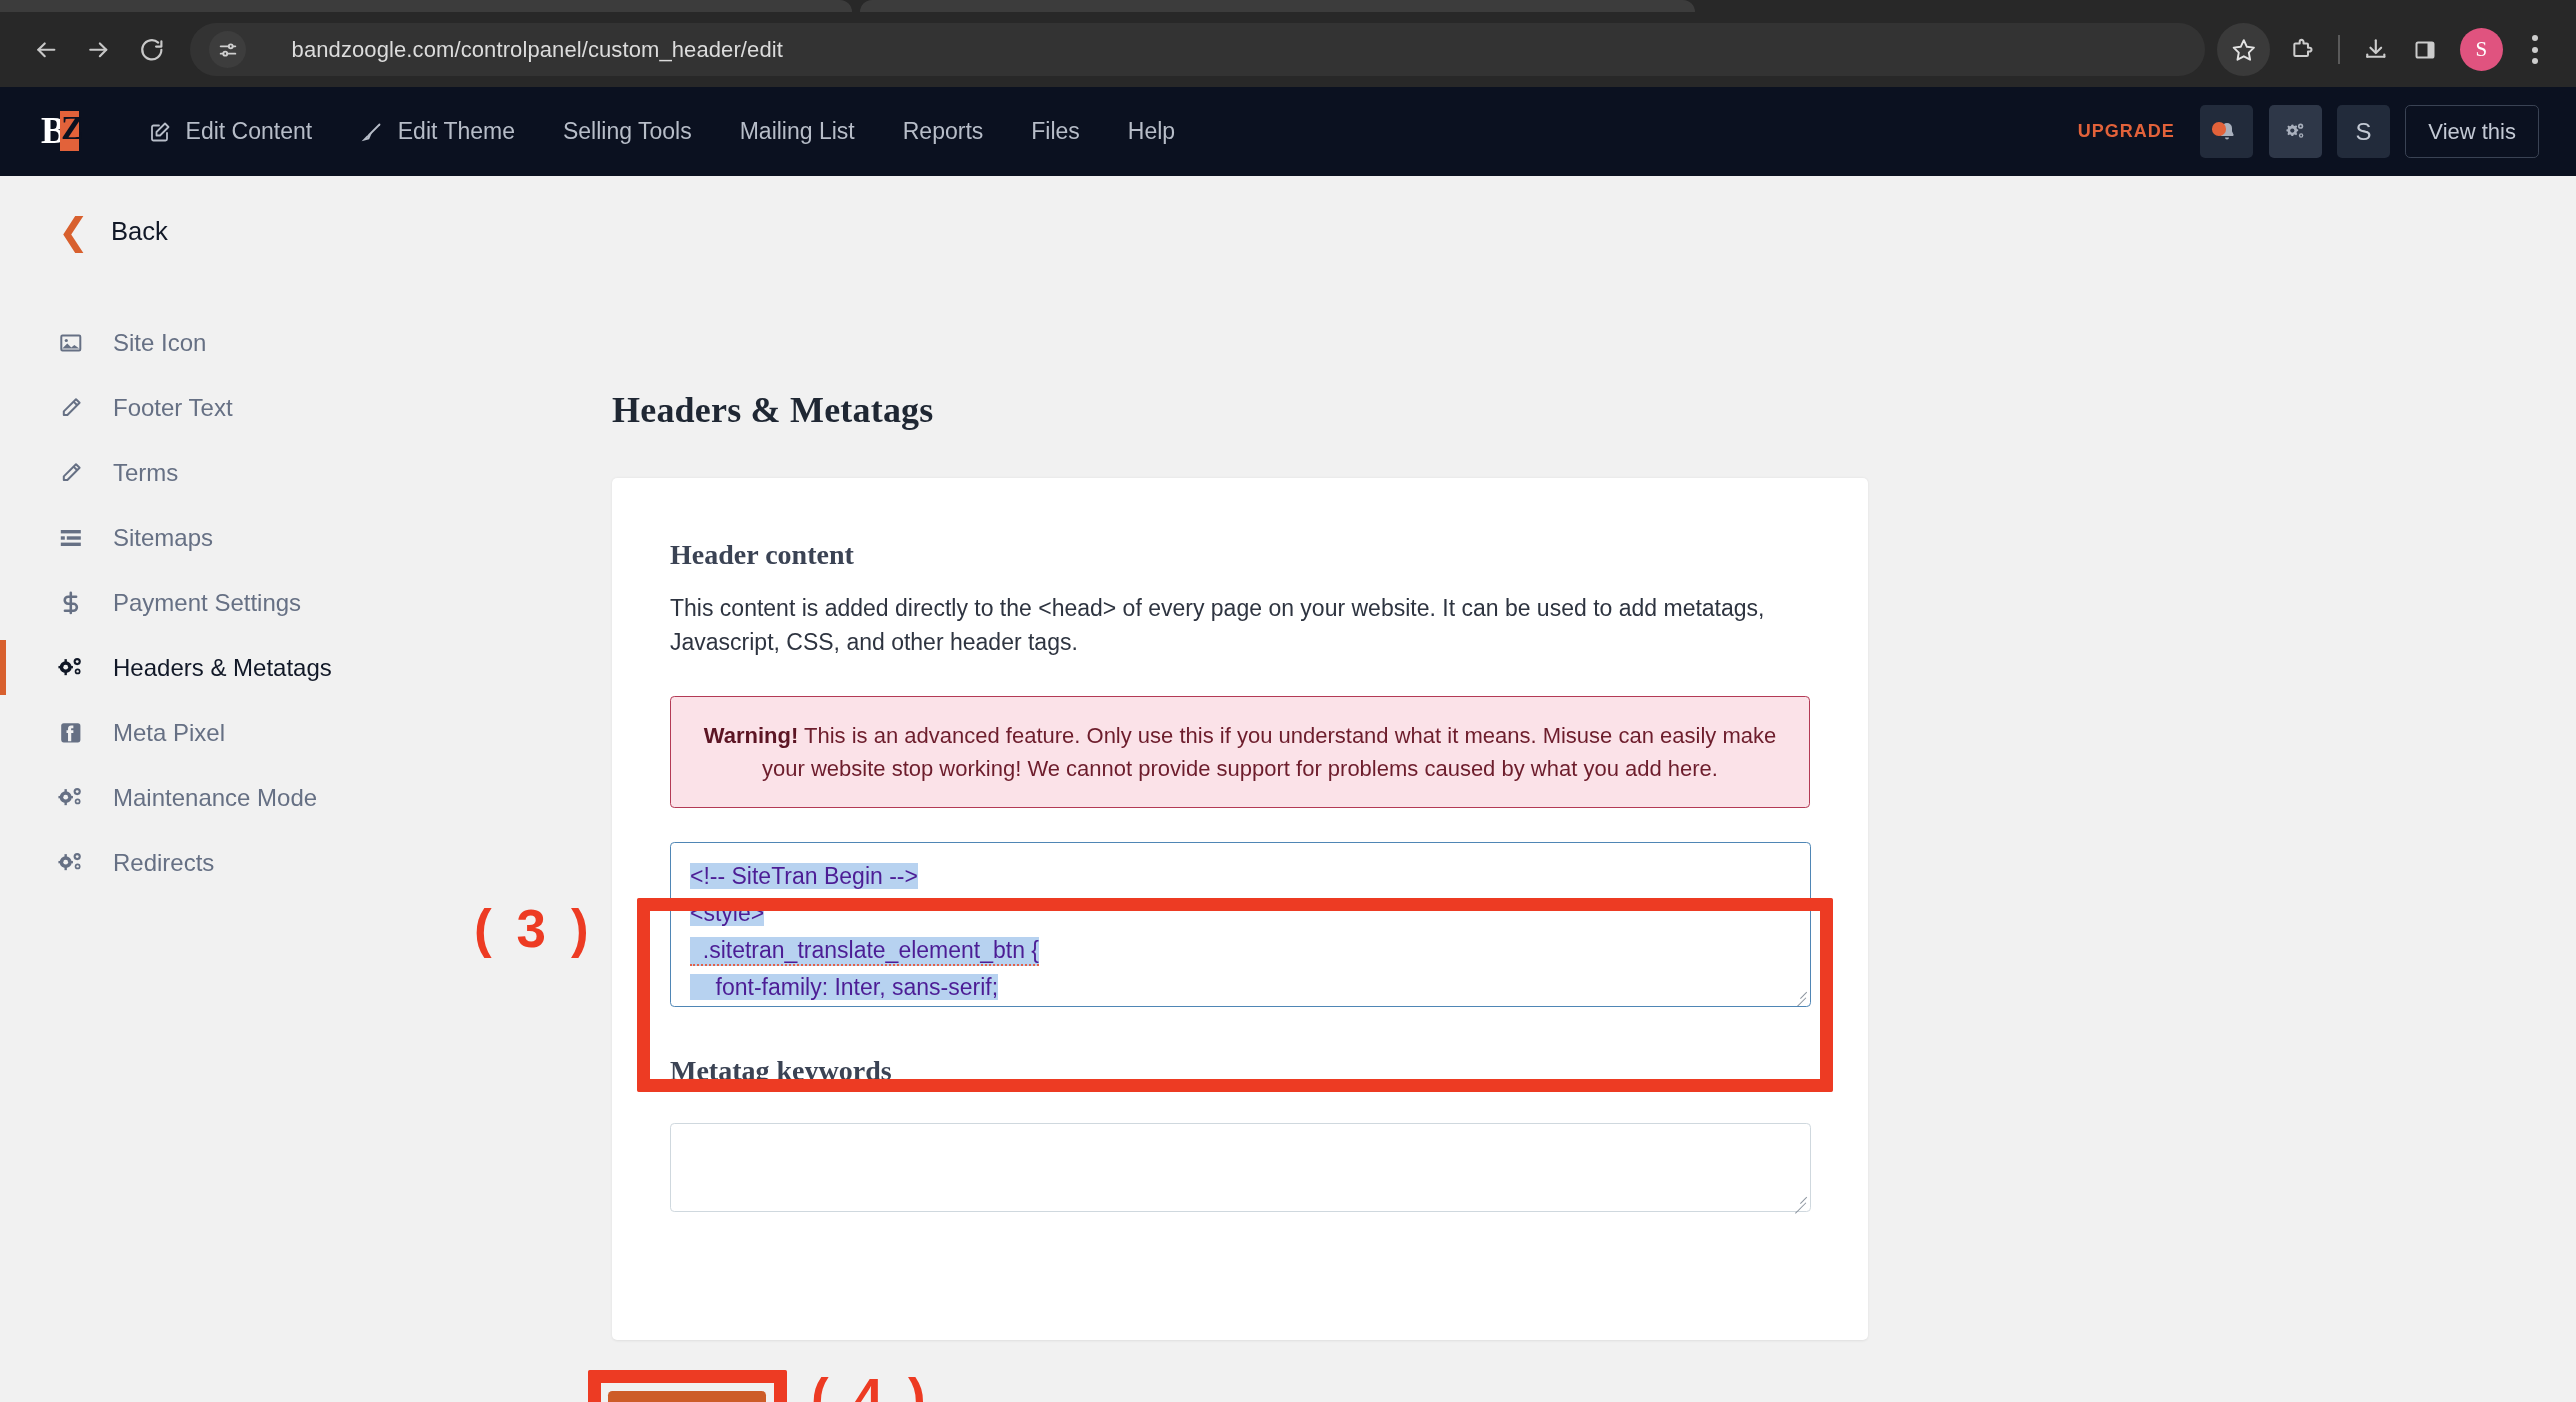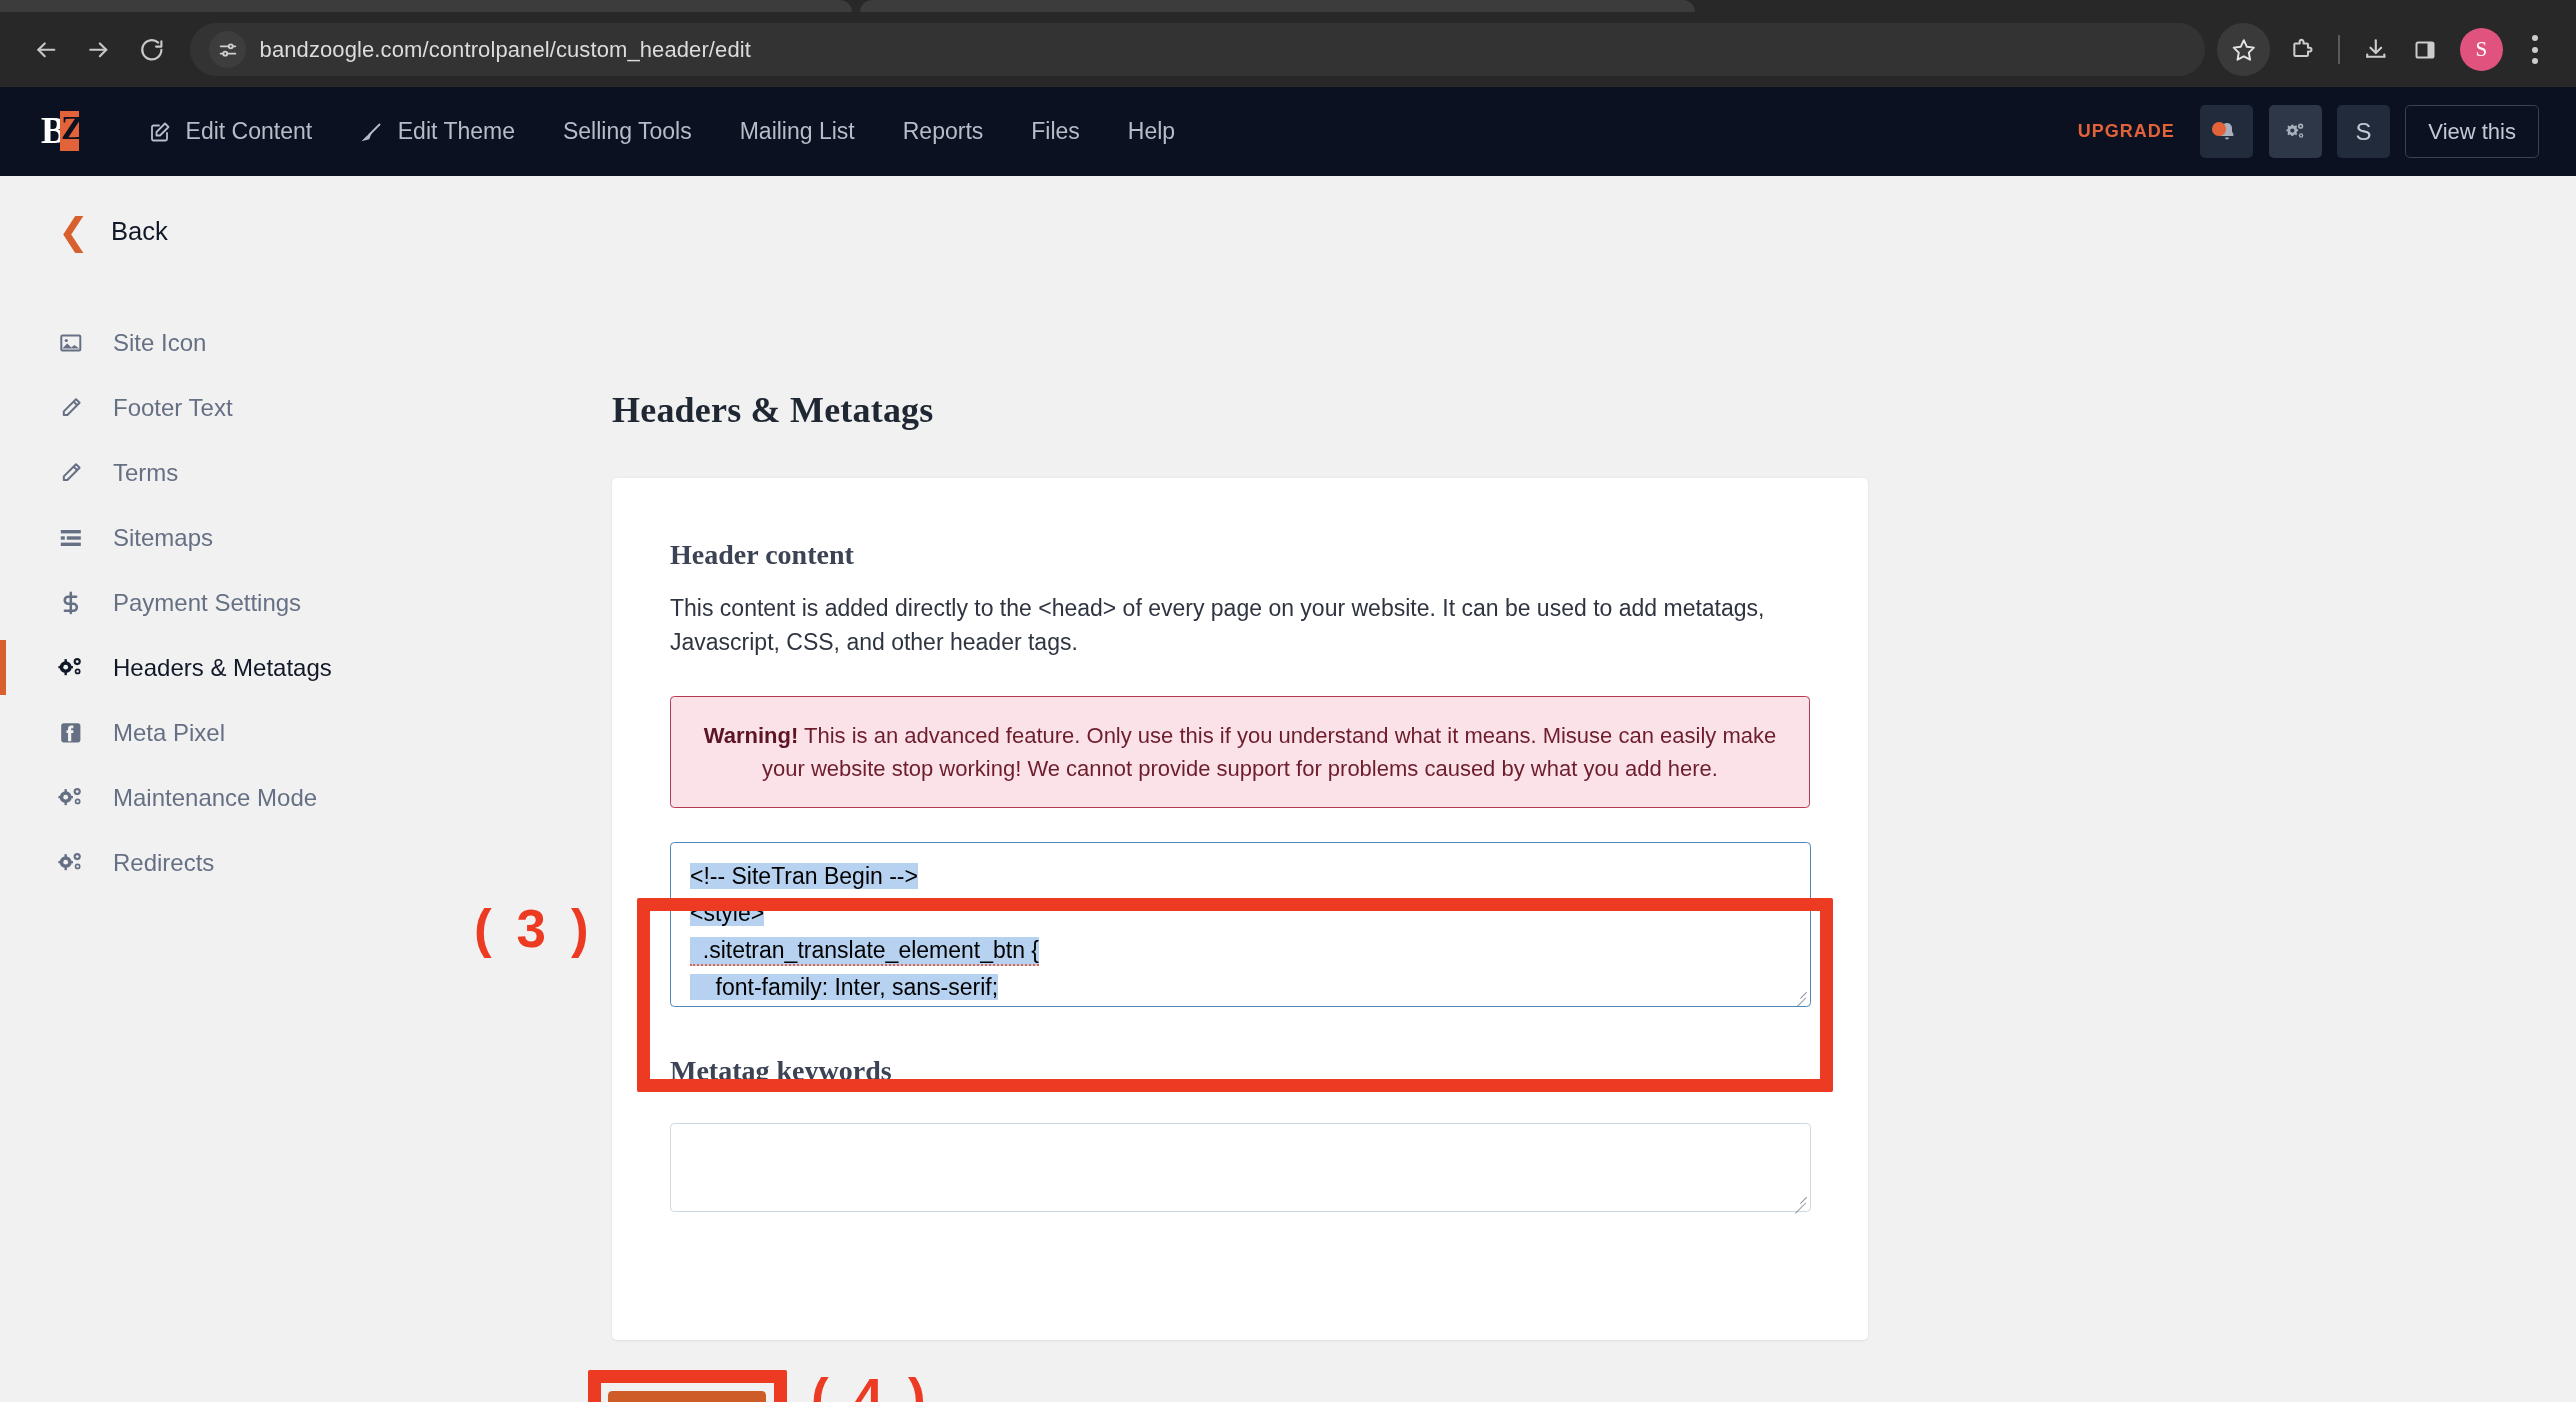--- a/index.html
+++ b/index.html
@@ -18,21 +18,21 @@
   .tabstrip .tab-b { position: absolute; left: 860px; top: 0; width: 835px; height: 12px;
       background: #3c3c3c; border-top-left-radius: 13.6px; border-top-right-radius: 13.6px; }
 
   .toolbar { height: 75px; display: flex; align-items: center; padding: 0 19px; }
   .nav-btn { width: 53px; height: 53px; display: flex; align-items: center; justify-content: center;
      border-radius: 50%; color: #c8c8c8; flex: none; }
   .nav-btn svg { display: block; }
 
   .omnibox { flex: 1; height: 53px; margin-left: 12px; margin-right: 12px;
      background: #333333; border-radius: 26.4px; display: flex; align-items: center;
-     padding-left: 19px; }
+     padding-left: 19px; gap: 32px; }
   .omni-icon { width: 37px; height: 37px; border-radius: 50%; background: #3d3d3d;
      display: flex; align-items: center; justify-content: center; flex: none; }
   .omni-url { color: #dcdcdc; font-size: 22px; margin-left: 13.6px;
      font-family: "Liberation Sans", sans-serif; white-space: nowrap; letter-spacing: 0.1px; }
   .star-btn { width: 53px; height: 53px; border-radius: 26.4px; background: #3a3a3a;
      display: flex; align-items: center; justify-content: center; margin-right: 6.8px; flex:none; }
   .tb-icon { width: 49px; height: 53px; display: flex; align-items: center; justify-content: center;
      color: #cccccc; flex: none; }
   .tb-sep { width: 1.7px; height: 29px; background: #5a5a5a; margin: 0 12px; flex: none; }
   .avatar-chip { width: 43px; height: 43px; border-radius: 50%; background: #e0537f;
@@ -99,21 +99,21 @@
   .desc { margin-top: 20px; font-size: 23px; line-height: 1.48; color: #2e3440; max-width: 1099px; }
 
   .warnbox { margin-top: 37px; background: #fbe2e8; border: 1.7px solid #b33a55; border-radius: 4.3px;
      padding: 22px 29px; text-align: center; }
   .warnbox p { font-size: 22px; line-height: 1.5; color: #6d1d2c; }
   .warnbox b { font-weight: 700; color: #5c1524; }
 
   .ta-wrap { margin-top: 34px; position: relative; }
   .textarea-box { width: 1141px; height: 165px; border: 1.7px solid #4f86b5; border-radius: 4.3px;
      background: #fff; position: relative; overflow: hidden; }
-  .ta-lines { padding: 15.3px 0 0 19px; font-size: 23px; line-height: 37px; color: #000000; }
+  .ta-lines { padding: 15.3px 0 0 19px; font-size: 23px; line-height: 37px; color: #4c1d95; }
   .ta-lines .ln { white-space: pre; }
   .ta-lines .sel { background: #b7d2f0; }
   .spell { border-bottom: 2.6px dotted #e2624a; padding-bottom: 0.9px; }
   .resize-grip { position: absolute; right: 3.4px; bottom: 2.6px; width: 19px; height: 19px; }
   .resize-grip i { position: absolute; right: 0; background: #8c949f; height: 1.3px;
      transform: rotate(-45deg); transform-origin: right center; }
   .resize-grip i:nth-child(1) { bottom: 5.1px; width: 15.3px; }
   .resize-grip i:nth-child(2) { bottom: 10.2px; width: 8.5px; }
 
   .kw-title { margin-top: 48px; font-size: 28px; }

